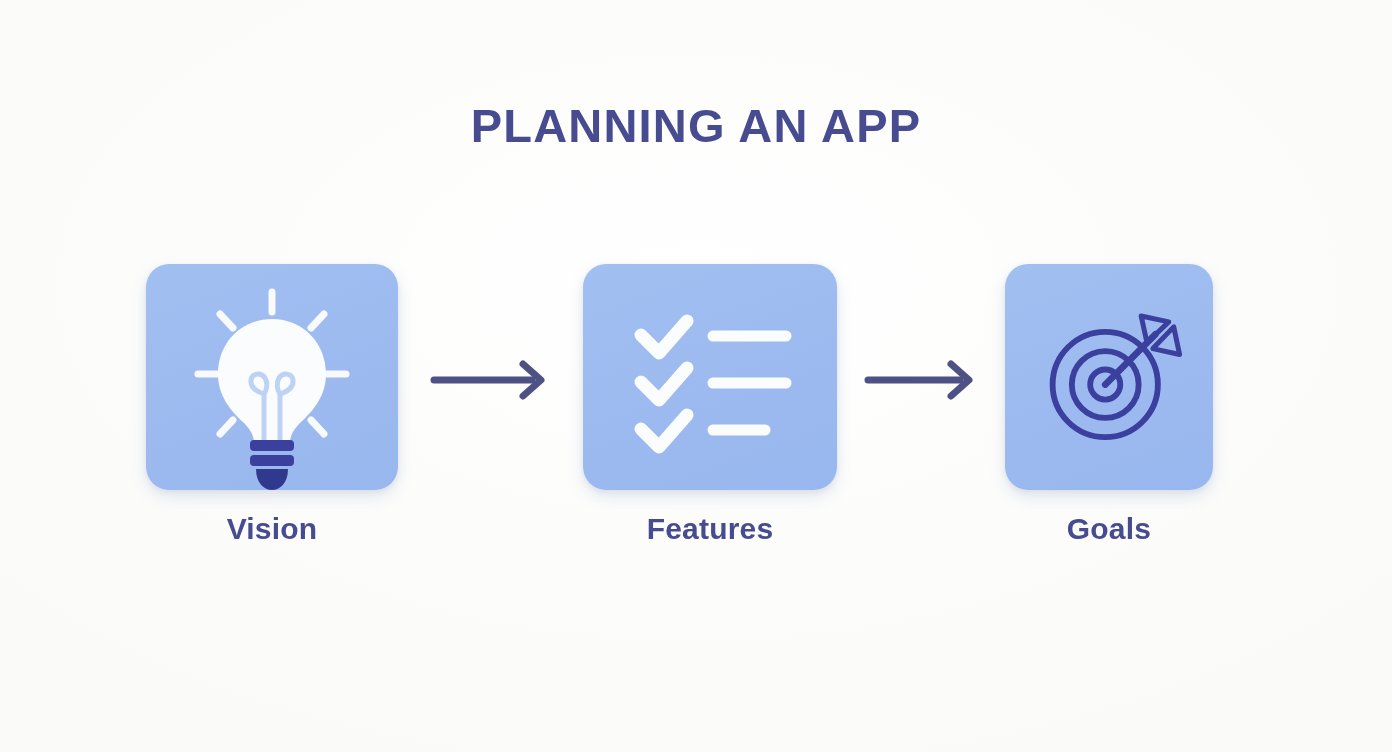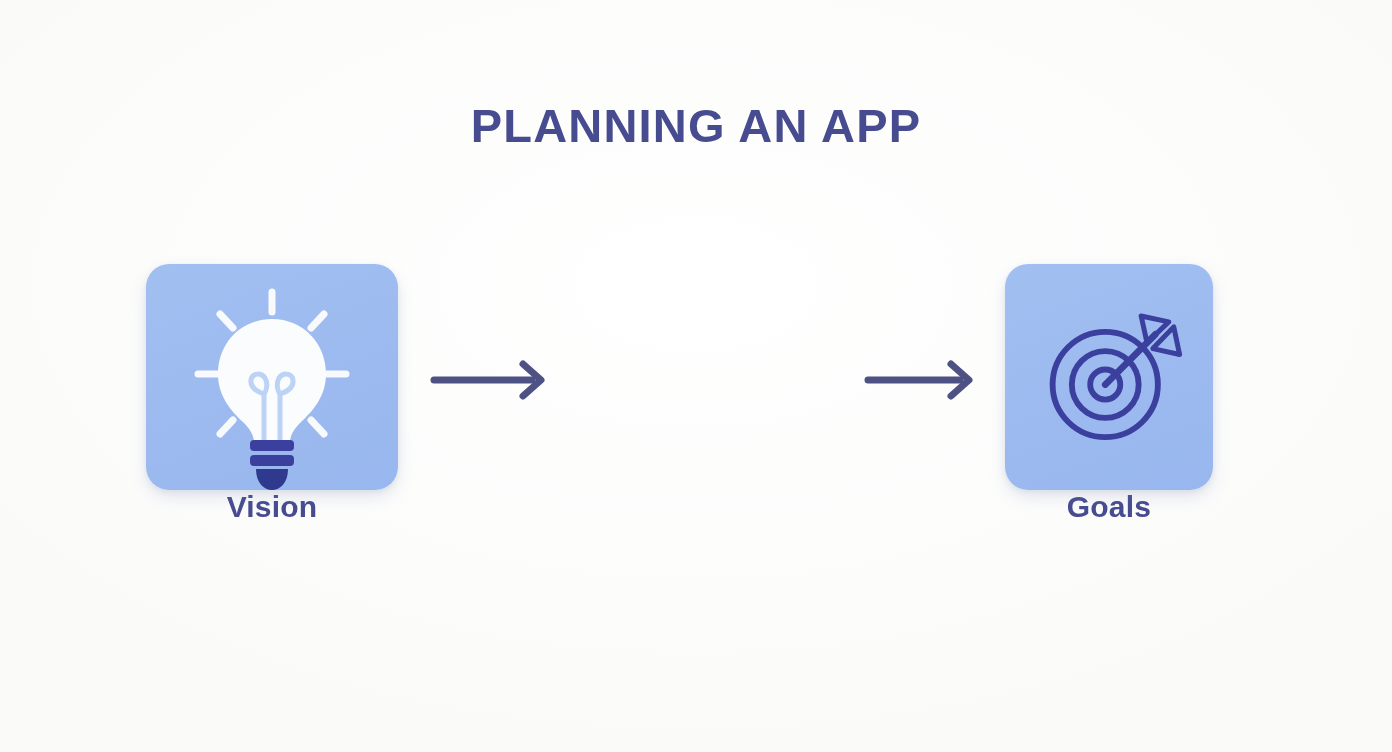--- a/index.html
+++ b/index.html
@@ -54,20 +54,21 @@
     position: relative;
     width: 100%;
     height: 226px;
     border-radius: 23px;
     background: linear-gradient(160deg, #a2bff1 0%, #9cbaef 55%, #98b7ee 100%);
     box-shadow: 0 7px 16px rgba(120,140,180,0.20), 0 2px 5px rgba(120,140,180,0.12);
   }
   .card svg { display: block; width: 100%; height: 100%; }
 
   .step-label {
+    margin-top: 22px;
     text-align: center;
     font-size: 30px;
     font-weight: bold;
     color: #474b90;
     letter-spacing: 0.2px;
   }
 
   .arrow {
     position: absolute;
     top: 96px;
@@ -113,20 +114,37 @@
             <path d="M134 130 C 140 128, 148 124, 147 116 C 146 109, 137 108, 133 114 C 130 119, 131 126, 134 130 Z"></path>
           </g>
           <rect x="104" y="176" width="44" height="11" rx="4" fill="#3b3f9e"></rect>
           <rect x="104" y="191" width="44" height="11" rx="4" fill="#3b3f9e"></rect>
           <path d="M110 205 L142 205 C 142 219, 134 226, 126 226 C 118 226, 110 219, 110 205 Z" fill="#2f3a8f"></path>
         </svg>
       </div>
       <div class="step-label">Vision</div>
     </div>
 
+    <div class="step step-2">
+      <div class="card">
+        <svg viewBox="0 0 254 226">
+          <g stroke="#fbfcfd" stroke-width="13" stroke-linecap="round" stroke-linejoin="round" fill="none">
+            <polyline points="58,71 76,89 104,57"></polyline>
+            <polyline points="58,118 76,136 104,104"></polyline>
+            <polyline points="58,165 76,183 104,151"></polyline>
+          </g>
+          <g stroke="#fbfcfd" stroke-width="11" stroke-linecap="round">
+            <line x1="130" y1="72" x2="203" y2="72"></line>
+            <line x1="130" y1="119" x2="203" y2="119"></line>
+            <line x1="130" y1="166" x2="182" y2="166"></line>
+          </g>
+        </svg>
+      </div>
+      <div class="step-label">Features</div>
+    </div>
 
     <div class="step step-3">
       <div class="card">
         <svg viewBox="0 0 249 226">
           <g fill="none" stroke="#3b3f9e" stroke-width="7">
             <circle cx="120" cy="122" r="63"></circle>
             <circle cx="120" cy="122" r="40"></circle>
             <circle cx="120" cy="122" r="18"></circle>
           </g>
           <line x1="120" y1="122" x2="180" y2="62" stroke="#3b3f9e" stroke-width="8" stroke-linecap="round"></line>

